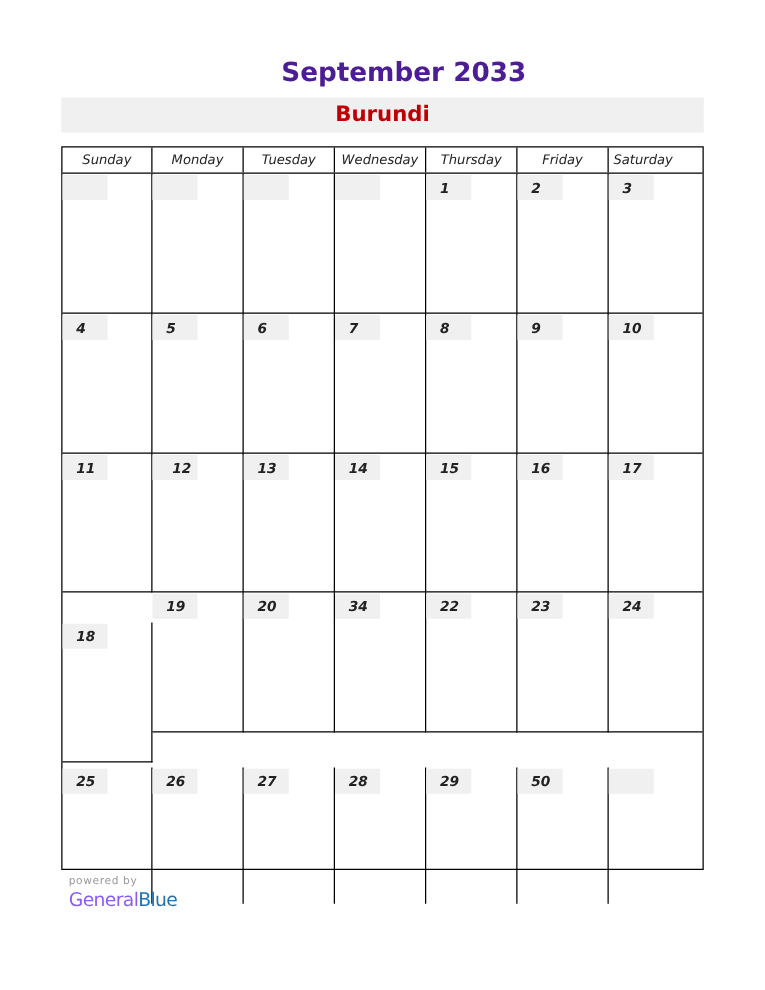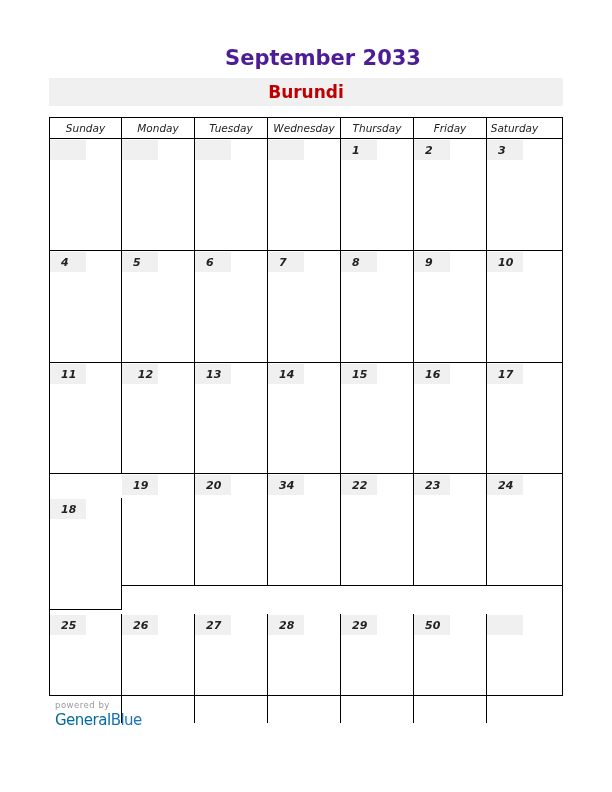--- a/index.html
+++ b/index.html
@@ -32,21 +32,21 @@
     .day.last-col { border-right: none; }
     .day.last-row { border-bottom: none; margin-top: 28px; }
     .badge {
       position: absolute; left: 0; top: 1px; width: 36px; height: 20px; background: #f0f0f0;
       font-family: "DejaVu Sans", sans-serif; font-weight: bold; font-size: 11px; color: #222;
       line-height: 21px; text-indent: 11px;
     }
     .footer { position: absolute; left: 55px; top: 700px; }
     .powered { font-family: "DejaVu Sans", sans-serif; font-size: 8.5px; color: #999; letter-spacing: 0.5px; }
     .brand { font-family: "DejaVu Sans", sans-serif; font-size: 15px; margin-top: 1px; letter-spacing: -0.5px; }
-    .brand .g { color: #0369a1; }
+    .brand .g { color: #8b5cf6; }
     .brand .b { color: #1a73b8; }
   </style>
 </head>
 <body>
 
 <div class="title">September 2033</div>
 <div class="country-bar">
   <span class="country">Burundi</span>
 </div>
 

